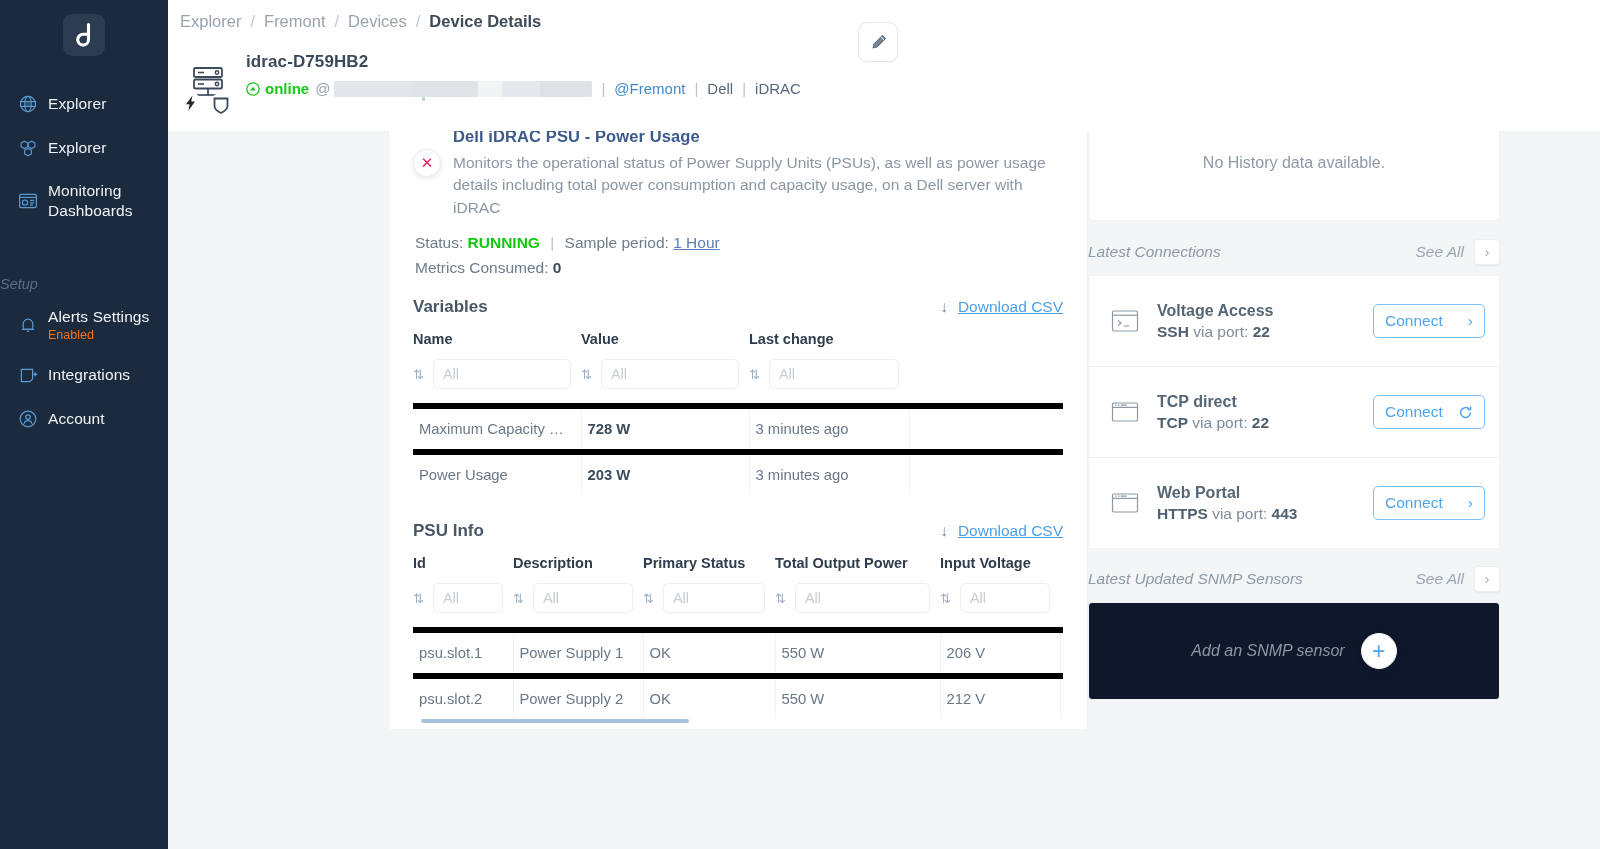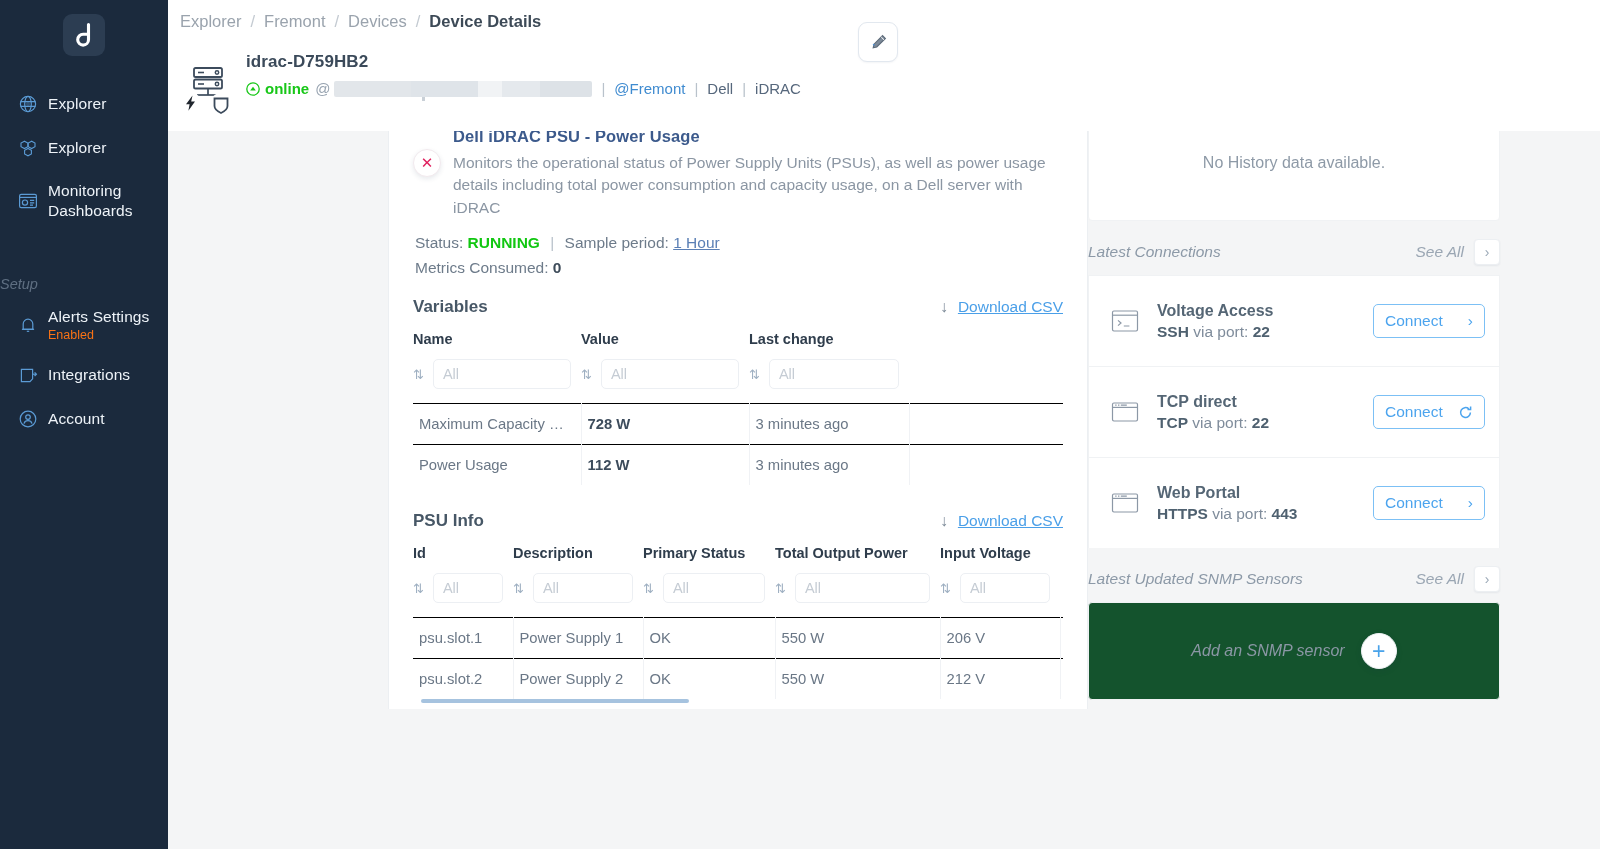--- a/index.html
+++ b/index.html
@@ -201,21 +201,21 @@
   .filtrow td { padding: 0 10px 14px 0; }
   .filtcell { display: flex; align-items: center; gap: 9px; }
   .sorticon { color: #9fb0c2; font-size: 13px; flex: 0 0 auto; cursor: pointer; user-select:none; }
   .filtinput {
     flex: 1 1 auto; min-width: 0;
     height: 30px; border: 1px solid #eceff3; border-radius: 5px;
     background: #fff; font-size: 14.5px; color: #3d4a57;
     padding: 0 9px; font-family: "Liberation Sans", sans-serif;
   }
   .filtinput::placeholder { color: #c5ccd4; }
-  table.dt tbody.rows tr { border-top: 1px solid #000000; }
+  table.dt tbody.rows tr { border-top: 6px solid #000000; }
   table.dt tbody.rows td {
     font-size: 14.8px; color: #6a7786; padding: 12px 0; vertical-align: middle;
     border-right: 1px solid #f0f2f5;
   }
   table.dt tbody.rows td:last-child { border-right: none; }
   td .cellpad { padding-left: 6px; padding-right: 10px; }
   .valbold { color: #3d4c5c; font-weight: bold; }
   .pctwrap { display: flex; align-items: center; gap: 12px; }
   .pbar {
     width: 86px; height: 13px; border-radius: 7px; background: #f0f2f5;
@@ -275,21 +275,21 @@
   .conn-s { font-size: 15.5px; color: #7f8c9b; margin-top: 3px; }
   .conn-s b { color: #4f6170; }
   .connbtn {
     width: 112px; height: 34px; border-radius: 5px;
     border: 1px solid #7cc0f5; background: #fff;
     display: flex; align-items: center; justify-content: space-between;
     padding: 0 11px; color: #4ca4ee; font-size: 15.5px; cursor: pointer;
     flex: 0 0 112px;
   }
   .snmpcard {
-    background: #14532d; border: 1px solid #f0f2f4; border-radius: 4px;
+    background: #0f172a; border: 1px solid #f0f2f4; border-radius: 4px;
     height: 98px; display: flex; align-items: center; justify-content: center;
     gap: 16px;
   }
   .snmp-t { font-size: 16px; color: #8b97a5; font-style: italic; }
   .plusbtn {
     width: 36px; height: 36px; border-radius: 50%; background: #fff;
     border: 1px solid #eef1f4; box-shadow: 0 2px 6px rgba(25,45,75,.12);
     display: flex; align-items: center; justify-content: center;
     color: #4aa3ea; font-size: 23px; font-weight: 300; line-height: 1; cursor: pointer;
   }
@@ -482,21 +482,21 @@
                   <td>
                       <div class="cellpad">3 minutes ago</div>
                     </td>
                   <td></td>
                 </tr>
                 <tr>
                   <td>
                       <div class="cellpad truncate">Power Usage</div>
                     </td>
                   <td>
-                      <div class="cellpad valbold">112 W</div>
+                      <div class="cellpad valbold">203 W</div>
                     </td>
                   <td>
                       <div class="cellpad">3 minutes ago</div>
                     </td>
                   <td></td>
                 </tr>
               </tbody>
             </table>
           </div>
 

